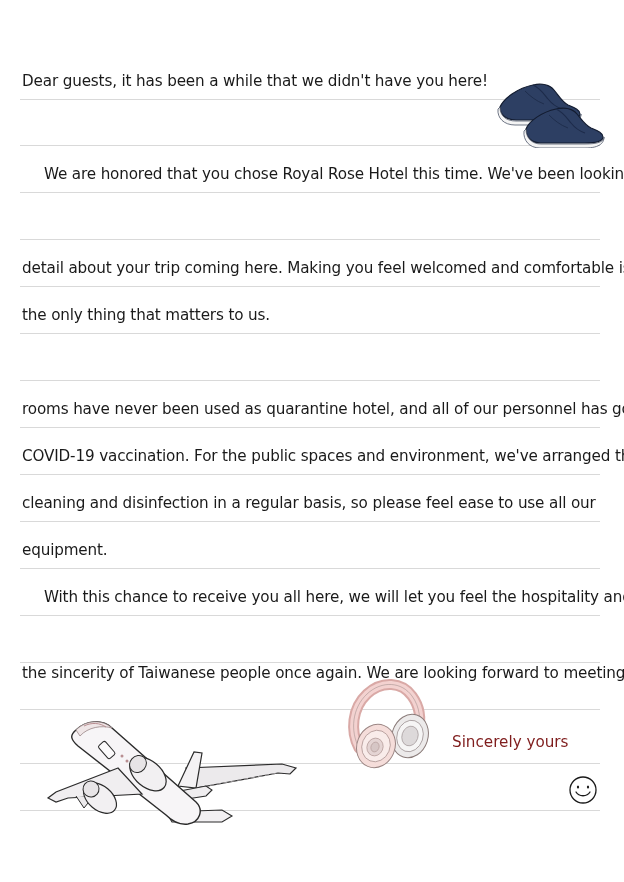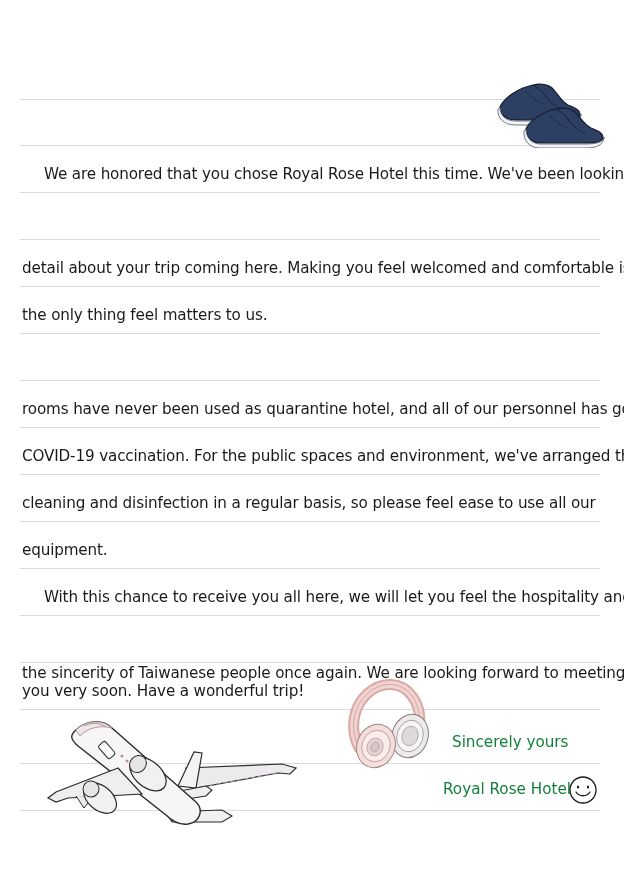--- a/index.html
+++ b/index.html
@@ -38,21 +38,21 @@
     color: #1a1a1a;
     white-space: nowrap;
     font-weight: 400;
   }
   .tline.indent { left: 44px; }
 
   .sig {
     position: absolute;
     font-family: "DejaVu Sans", sans-serif;
     font-size: 15.2px;
-    color: #15803d;
+    color: #7f1d1d;
     white-space: nowrap;
   }
 
   
   .art { position: absolute; }
 
   
   .smiley {
     position: absolute;
     width: 30px;
@@ -96,33 +96,33 @@
     <g>
       <path d="M34 53 C37 45, 50 36, 64 33 C73 31, 81 33, 85 38 C90 44, 93 49, 99 52
                C106 55, 111 57, 111 61 C111 65, 105 67, 93 67 L49 67 C39 67, 34 61, 34 53 Z" fill="#2d3f63" stroke="#131c30" stroke-width="1.2"></path>
       <path d="M64 33 C71 36, 75 42, 79 47 C83 52, 87 55, 93 57" fill="none" stroke="#1d2b4a" stroke-width="1.1"></path>
       <path d="M57 39 C62 44, 68 49, 76 52" fill="none" stroke="#1d2b4a" stroke-width="0.9"></path>
       <path d="M34 53 C34 62, 40 68, 49 68 L93 68 C105 68, 112 66, 112 61
                C112 66, 109 72, 93 72 L48 72 C37 72, 31 64, 32 55 Z" fill="#f4f4f4" stroke="#4c5568" stroke-width="0.8"></path>
     </g>
   </svg>
 
+  <div class="tline" style="top:72px">Dear guests, it has been a while that we didn't have you here!</div>
 
   <div class="tline indent" style="top:165px">We are honored that you chose Royal Rose Hotel this time. We've been looking</div>
   <div class="tline" style="top:259px">detail about your trip coming here. Making you feel welcomed and comfortable is</div>
-  <div class="tline" style="top:306px">the only thing feel matters to us.</div>
+  <div class="tline" style="top:306px">the only thing that matters to us.</div>
 
   <div class="tline" style="top:400px">rooms have never been used as quarantine hotel, and all of our personnel has got</div>
   <div class="tline" style="top:447px">COVID-19 vaccination. For the public spaces and environment, we've arranged the</div>
   <div class="tline" style="top:541px">equipment.</div>
   <div class="tline" style="top:494px">cleaning and disinfection in a regular basis, so please feel ease to use all our</div>
 
   <div class="tline indent" style="top:588px">With this chance to receive you all here, we will let you feel the hospitality and</div>
   <div class="tline" style="top:664px">the sincerity of Taiwanese people once again. We are looking forward to meeting</div>
-  <div class="tline" style="top:682px">you very soon. Have a wonderful trip!</div>
 
   <svg class="art" style="left:344px; top:676px;" width="92" height="96" viewBox="0 0 92 96">
 
     <path d="M15 72 C6 55, 8 32, 23 18 C38 4, 58 6, 68 20 C76 31, 77 44, 74 55" fill="none" stroke="#d9a9a6" stroke-width="11" stroke-linecap="round"></path>
     <path d="M15 72 C6 55, 8 32, 23 18 C38 4, 58 6, 68 20 C76 31, 77 44, 74 55" fill="none" stroke="#f3d2d0" stroke-width="7" stroke-linecap="round"></path>
     <path d="M15 72 C6 55, 8 32, 23 18 C38 4, 58 6, 68 20 C76 31, 77 44, 74 55" fill="none" stroke="#8a7b79" stroke-width="0.8" opacity="0.55"></path>
 
     <ellipse cx="66" cy="60" rx="18" ry="22" transform="rotate(18 66 60)" fill="#eceaea" stroke="#8a7b79" stroke-width="1"></ellipse>
     <ellipse cx="66" cy="60" rx="13" ry="16" transform="rotate(18 66 60)" fill="#f6f5f5" stroke="#a3999a" stroke-width="0.8"></ellipse>
     <ellipse cx="66" cy="60" rx="8" ry="10" transform="rotate(18 66 60)" fill="#ddd9da" stroke="#a3999a" stroke-width="0.7"></ellipse>
@@ -166,21 +166,20 @@
     <path d="M50 78 L58 90 L66 79" fill="#eceaec" stroke="#2b2b2b" stroke-width="1"></path>
 
     <ellipse cx="102" cy="58" rx="21" ry="13" transform="rotate(40 102 58)" fill="#f2f0f2" stroke="#2b2b2b" stroke-width="1.2"></ellipse>
     <ellipse cx="92" cy="48" rx="8" ry="9" transform="rotate(40 92 48)" fill="#e7e4e6" stroke="#2b2b2b" stroke-width="1"></ellipse>
     <ellipse cx="54" cy="82" rx="19" ry="12" transform="rotate(40 54 82)" fill="#f2f0f2" stroke="#2b2b2b" stroke-width="1.2"></ellipse>
     <ellipse cx="45" cy="73" rx="8" ry="8" transform="rotate(40 45 73)" fill="#e7e4e6" stroke="#2b2b2b" stroke-width="1"></ellipse>
   </svg>
 
   <div class="sig" style="left:452px; top:733px;">Sincerely yours</div>
 
-  <div class="sig" style="left:443px; top:780px;">Royal Rose Hotel</div>
 
   <svg class="smiley" style="left:568px; top:775px;" viewBox="0 0 30 30">
     <circle cx="15" cy="15" r="13" fill="none" stroke="#1a1a1a" stroke-width="1.3"></circle>
     <ellipse cx="10" cy="12" rx="1.1" ry="1.6" fill="#1a1a1a"></ellipse>
     <ellipse cx="20" cy="12" rx="1.1" ry="1.6" fill="#1a1a1a"></ellipse>
     <path d="M8 17 C11 22, 19 22, 22 17" fill="none" stroke="#1a1a1a" stroke-width="1.3" stroke-linecap="round"></path>
   </svg>
 
 </div>
 

